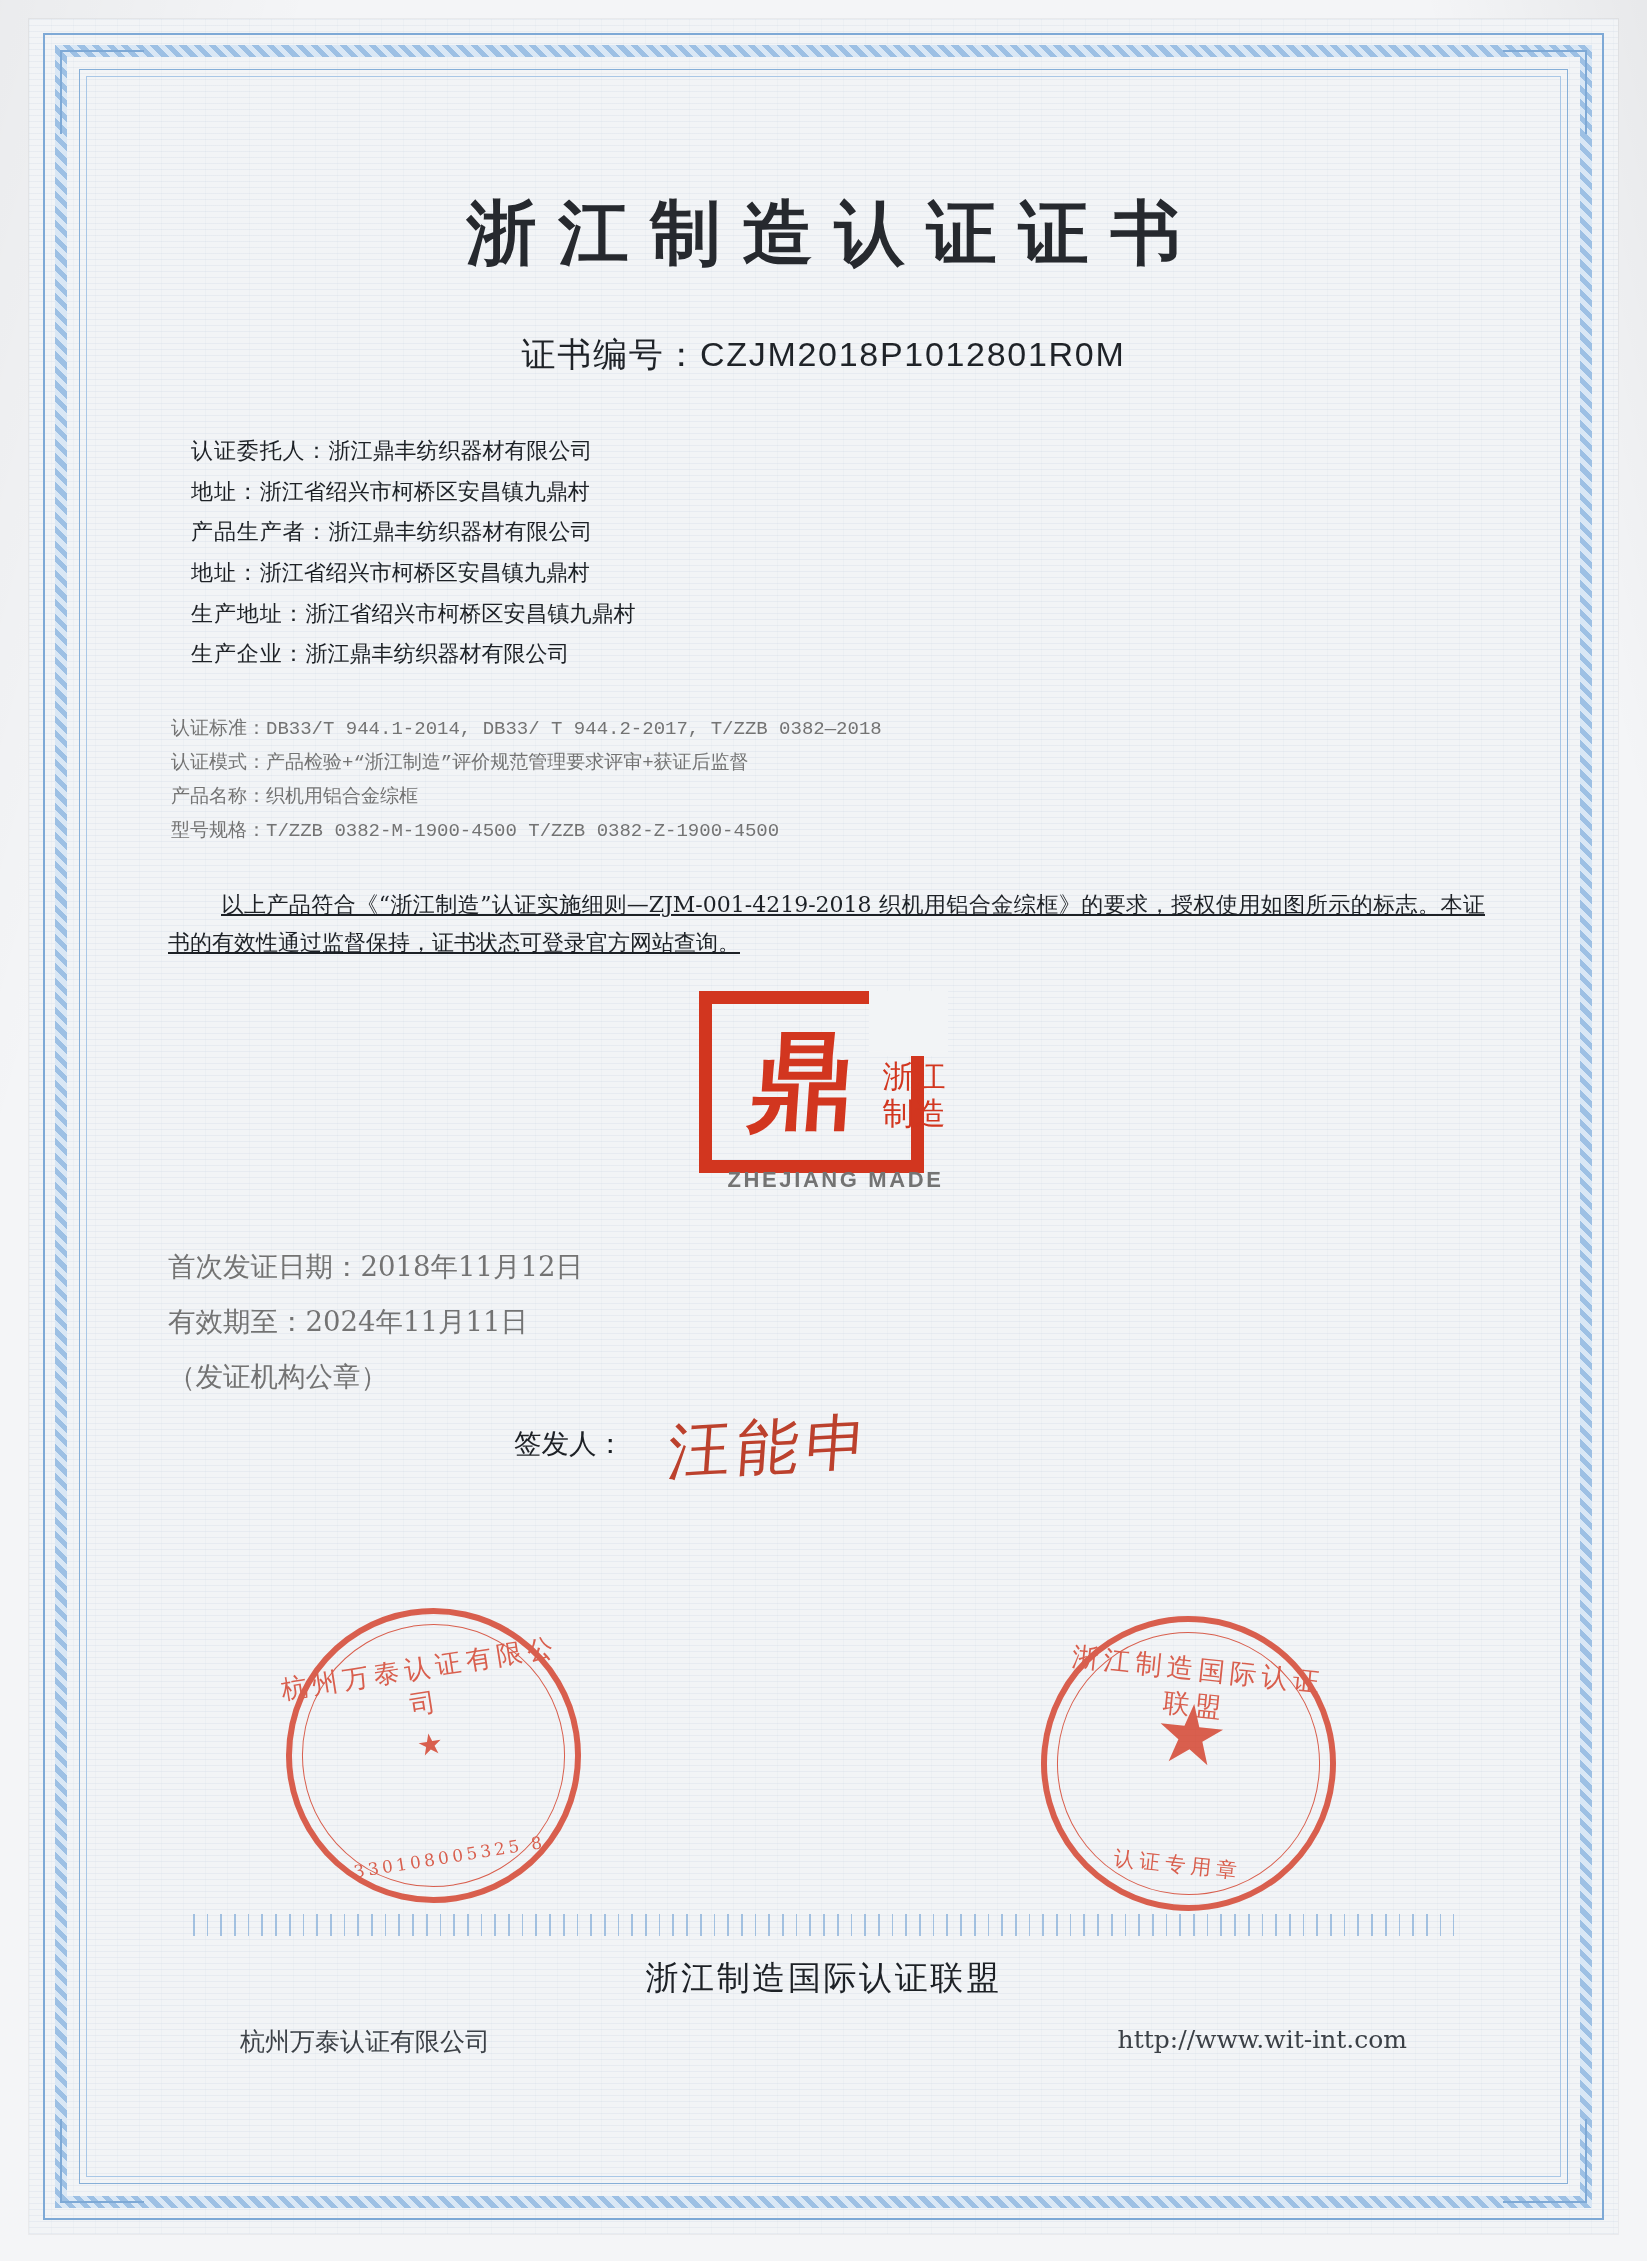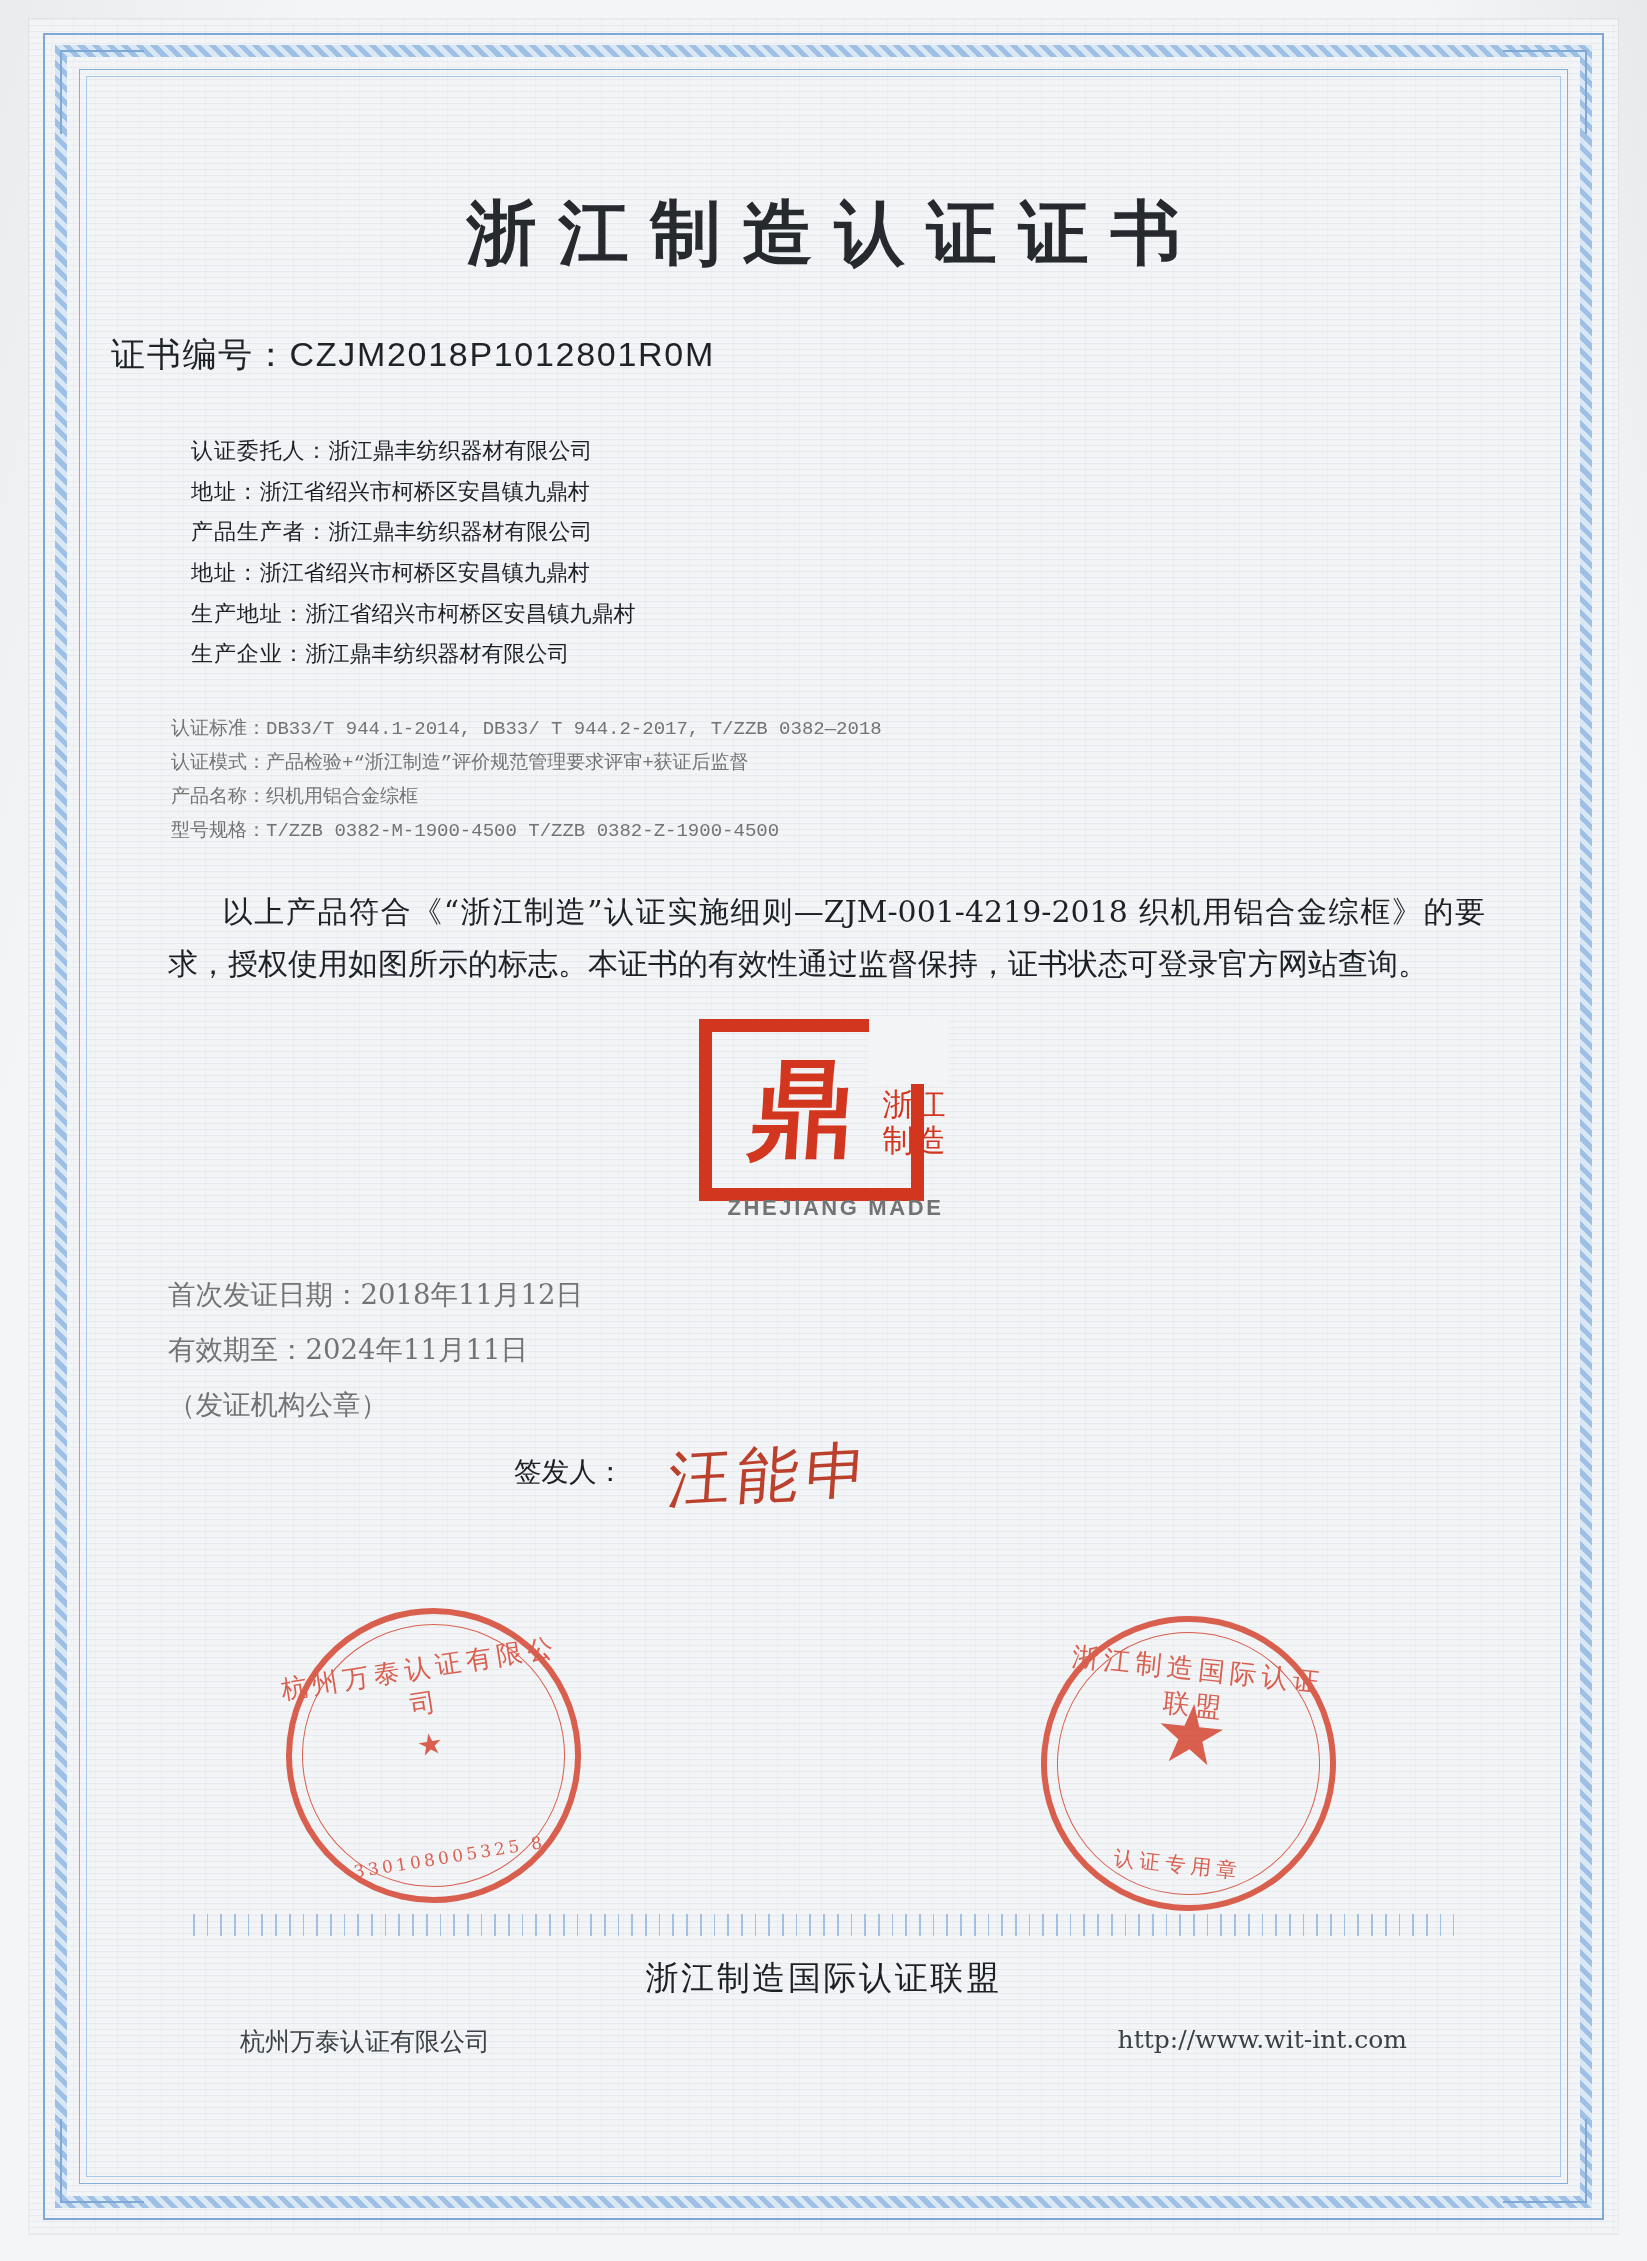--- a/index.html
+++ b/index.html
@@ -99,21 +99,21 @@
     font-family: "DejaVu Serif", serif;
     font-size: 70px;
     font-weight: 700;
     letter-spacing: 22px;
     color: #26292e;
     text-indent: 22px;
     white-space: nowrap;
   }
 
   .cert-no {
-    text-align: left;
+    text-align: center;
     margin-top: 51px;
     font-size: 34px;
     color: #1f2328;
     font-family: "Liberation Sans", sans-serif;
     letter-spacing: 0.9px;
   }
   .cert-no .label { letter-spacing: 1.7px; }
   .cert-no .value { font-weight: 400; letter-spacing: 1.7px; }
 
   .fields {
@@ -130,24 +130,25 @@
     font-family: Liberation Mono, monospace;
     font-size: 19px;
     line-height: 1.78;
     color: #737373;
   }
   .spec-row { white-space: nowrap; }
 
   .statement {
     margin: 38px 51px 0 57px;
     font-family: "DejaVu Serif", serif;
-    font-size: 30px;
+    font-size: 22px;
     line-height: 1.72;
     color: #1d2126;
     text-align: justify;
+    text-decoration: underline;
   }
   .statement .first { display: inline-block; width: 53px; }
 
   
   #mark {
     position: relative;
     margin: 29px auto 0 auto;
     width: 249px;
     height: 214px;
   }

